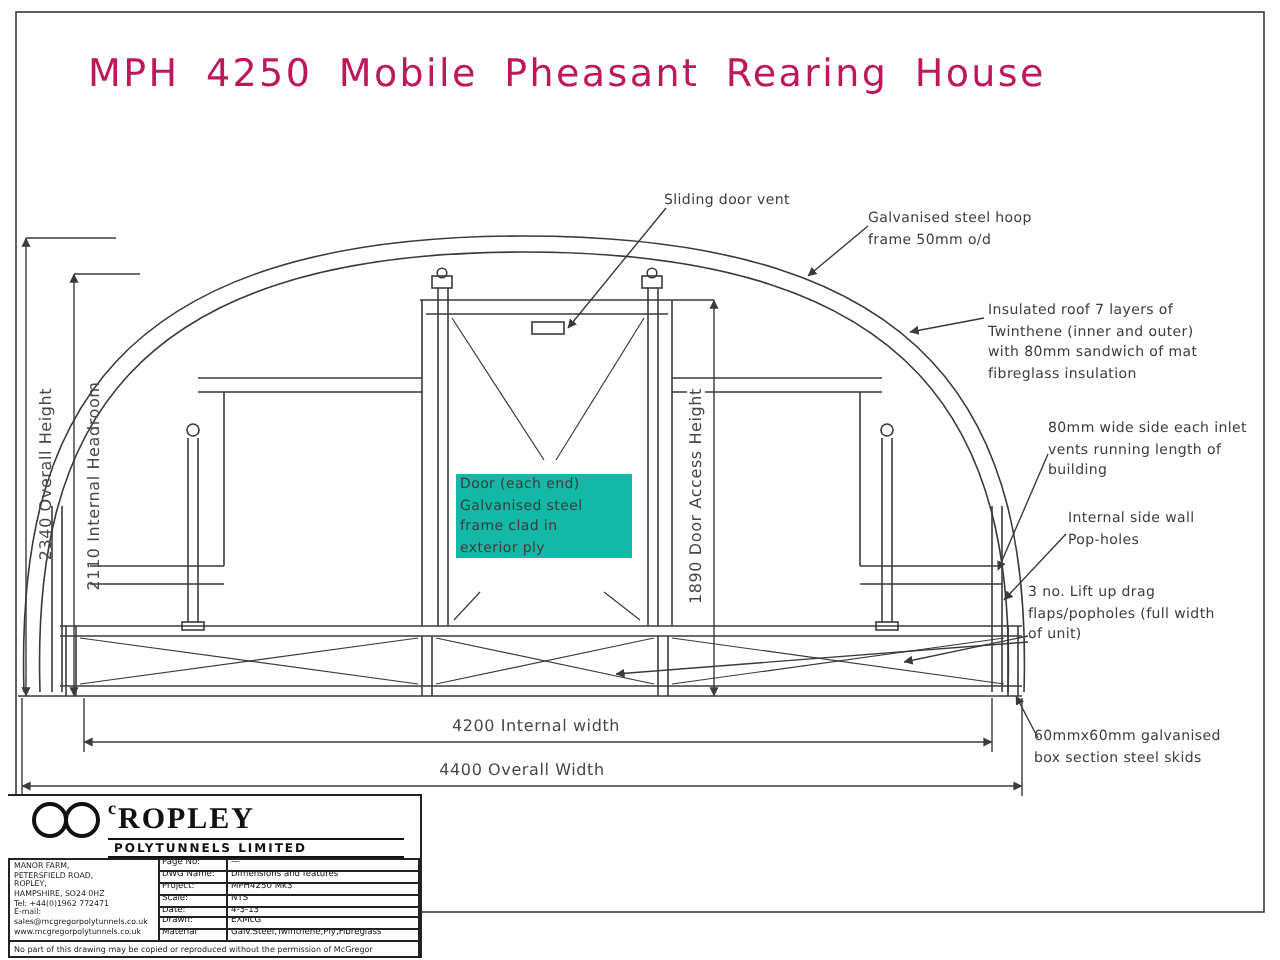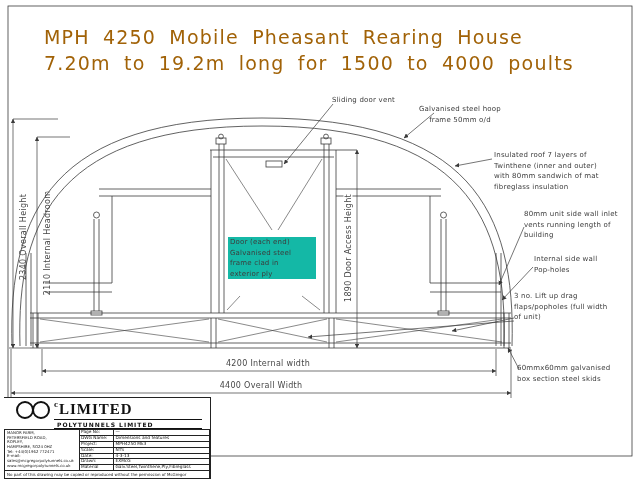--- a/index.html
+++ b/index.html
@@ -3,21 +3,21 @@
 <meta charset="utf-8">
 <style>
   html,body{margin:0;padding:0;background:#fff;}
   .stage{position:relative;width:640px;height:480px;background:#fff;overflow:hidden;
          font-family:"DejaVu Sans",sans-serif;color:#3c3c3c;}
   svg{position:absolute;left:0;top:0;}
   svg line, svg path, svg rect, svg circle{stroke:#3a3a3a;fill:none;stroke-width:0.8;}
   svg .thin{stroke-width:0.6;}
   svg .dim{stroke-width:0.7;}
   .txt{position:absolute;white-space:pre-line;}
-  .title-line{font-size:19px;color:#a16207;letter-spacing:1.2px;word-spacing:6px;white-space:nowrap;}
+  .title-line{font-size:19px;color:#be185d;letter-spacing:1.2px;word-spacing:6px;white-space:nowrap;}
   .callout{font-size:7px;color:#3c3c3c;line-height:1.5;letter-spacing:0.2px;}
   .dimlabel{font-size:8px;color:#474747;white-space:nowrap;letter-spacing:0.3px;}
   .vlabel{transform:translate(-50%,-50%) rotate(-90deg);}
   .hlabel{transform:translate(-50%,-50%);}
   .door-note{background:#14b8a6;padding:0 2px;}
   
   .tblock{position:absolute;left:4px;top:397px;width:206px;background:#fff;
           border-top:1px solid #222;border-right:1px solid #222;}
   .logo-row{position:relative;height:21px;}
   .logo-circle{position:absolute;top:3px;width:14px;height:14px;border:2.4px solid #111;border-radius:50%;}
@@ -147,30 +147,29 @@
       <line class="dim" x1="492" y1="159" x2="455" y2="166" marker-end="url(#arr)"></line>
       <line class="dim" x1="524" y1="227" x2="499" y2="285" marker-end="url(#arr)"></line>
       <line class="dim" x1="533" y1="267" x2="502" y2="300" marker-end="url(#arr)"></line>
       <line class="dim" x1="514" y1="318" x2="452" y2="331" marker-end="url(#arr)"></line>
       <line class="dim" x1="514" y1="321" x2="308" y2="337" marker-end="url(#arr)"></line>
       <line class="dim" x1="519" y1="369" x2="508" y2="348" marker-end="url(#arr)"></line>
     </g>
   </svg>
 
   <div class="txt title-line" style="left:44px;top:26px;">MPH 4250 Mobile Pheasant Rearing House</div>
-  <div class="txt title-line" style="left:44px;top:52px;">7.20m to 19.2m long for 1500 to 4000 poults</div>
 
   <div class="txt callout" style="left:332px;top:95px;">Sliding door vent</div>
-  <div class="txt callout" style="left:419px;top:104px;text-align:center;">Galvanised steel hoop
+  <div class="txt callout" style="left:434px;top:104px;">Galvanised steel hoop
 frame 50mm o/d</div>
   <div class="txt callout" style="left:494px;top:150px;">Insulated roof 7 layers of
 Twinthene (inner and outer)
 with 80mm sandwich of mat
 fibreglass insulation</div>
-  <div class="txt callout" style="left:524px;top:209px;">80mm unit side wall inlet
+  <div class="txt callout" style="left:524px;top:209px;">80mm wide side each inlet
 vents running length of
 building</div>
   <div class="txt callout" style="left:534px;top:254px;">Internal side wall
 Pop-holes</div>
   <div class="txt callout" style="left:514px;top:291px;">3 no. Lift up drag
 flaps/popholes (full width
 of unit)</div>
   <div class="txt callout" style="left:517px;top:363px;">60mmx60mm galvanised
 box section steel skids</div>
   <div class="txt callout door-note" style="left:228px;top:237px;width:84px;">Door (each end)
@@ -181,21 +180,21 @@
   <div class="txt dimlabel vlabel" style="left:23px;top:237px;">2340 Overall Height</div>
   <div class="txt dimlabel vlabel" style="left:47px;top:243px;">2110 Internal Headroom</div>
   <div class="txt dimlabel vlabel" style="left:348px;top:248px;background:#fff;">1890 Door Access Height</div>
   <div class="txt dimlabel hlabel" style="left:268px;top:363px;">4200 Internal width</div>
   <div class="txt dimlabel hlabel" style="left:261px;top:385px;">4400 Overall Width</div>
 
   <div class="tblock">
     <div class="logo-row">
       <span class="logo-circle c1"></span>
       <span class="logo-circle c2"></span>
-      <span class="logo-text"><span class="sup">c</span><span>LIMITED</span></span>
+      <span class="logo-text"><span class="sup">c</span><span>ROPLEY</span></span>
     </div>
     <div class="subtitle-bar">POLYTUNNELS LIMITED</div>
     <div class="tb-body">
       <div class="addr">
         <div>MANOR FARM,</div>
         <div>PETERSFIELD ROAD,</div>
         <div>ROPLEY,</div>
         <div>HAMPSHIRE, SO24 0HZ</div>
         <div>Tel: +44(0)1962 772471</div>
         <div>E-mail: sales@mcgregorpolytunnels.co.uk</div>

